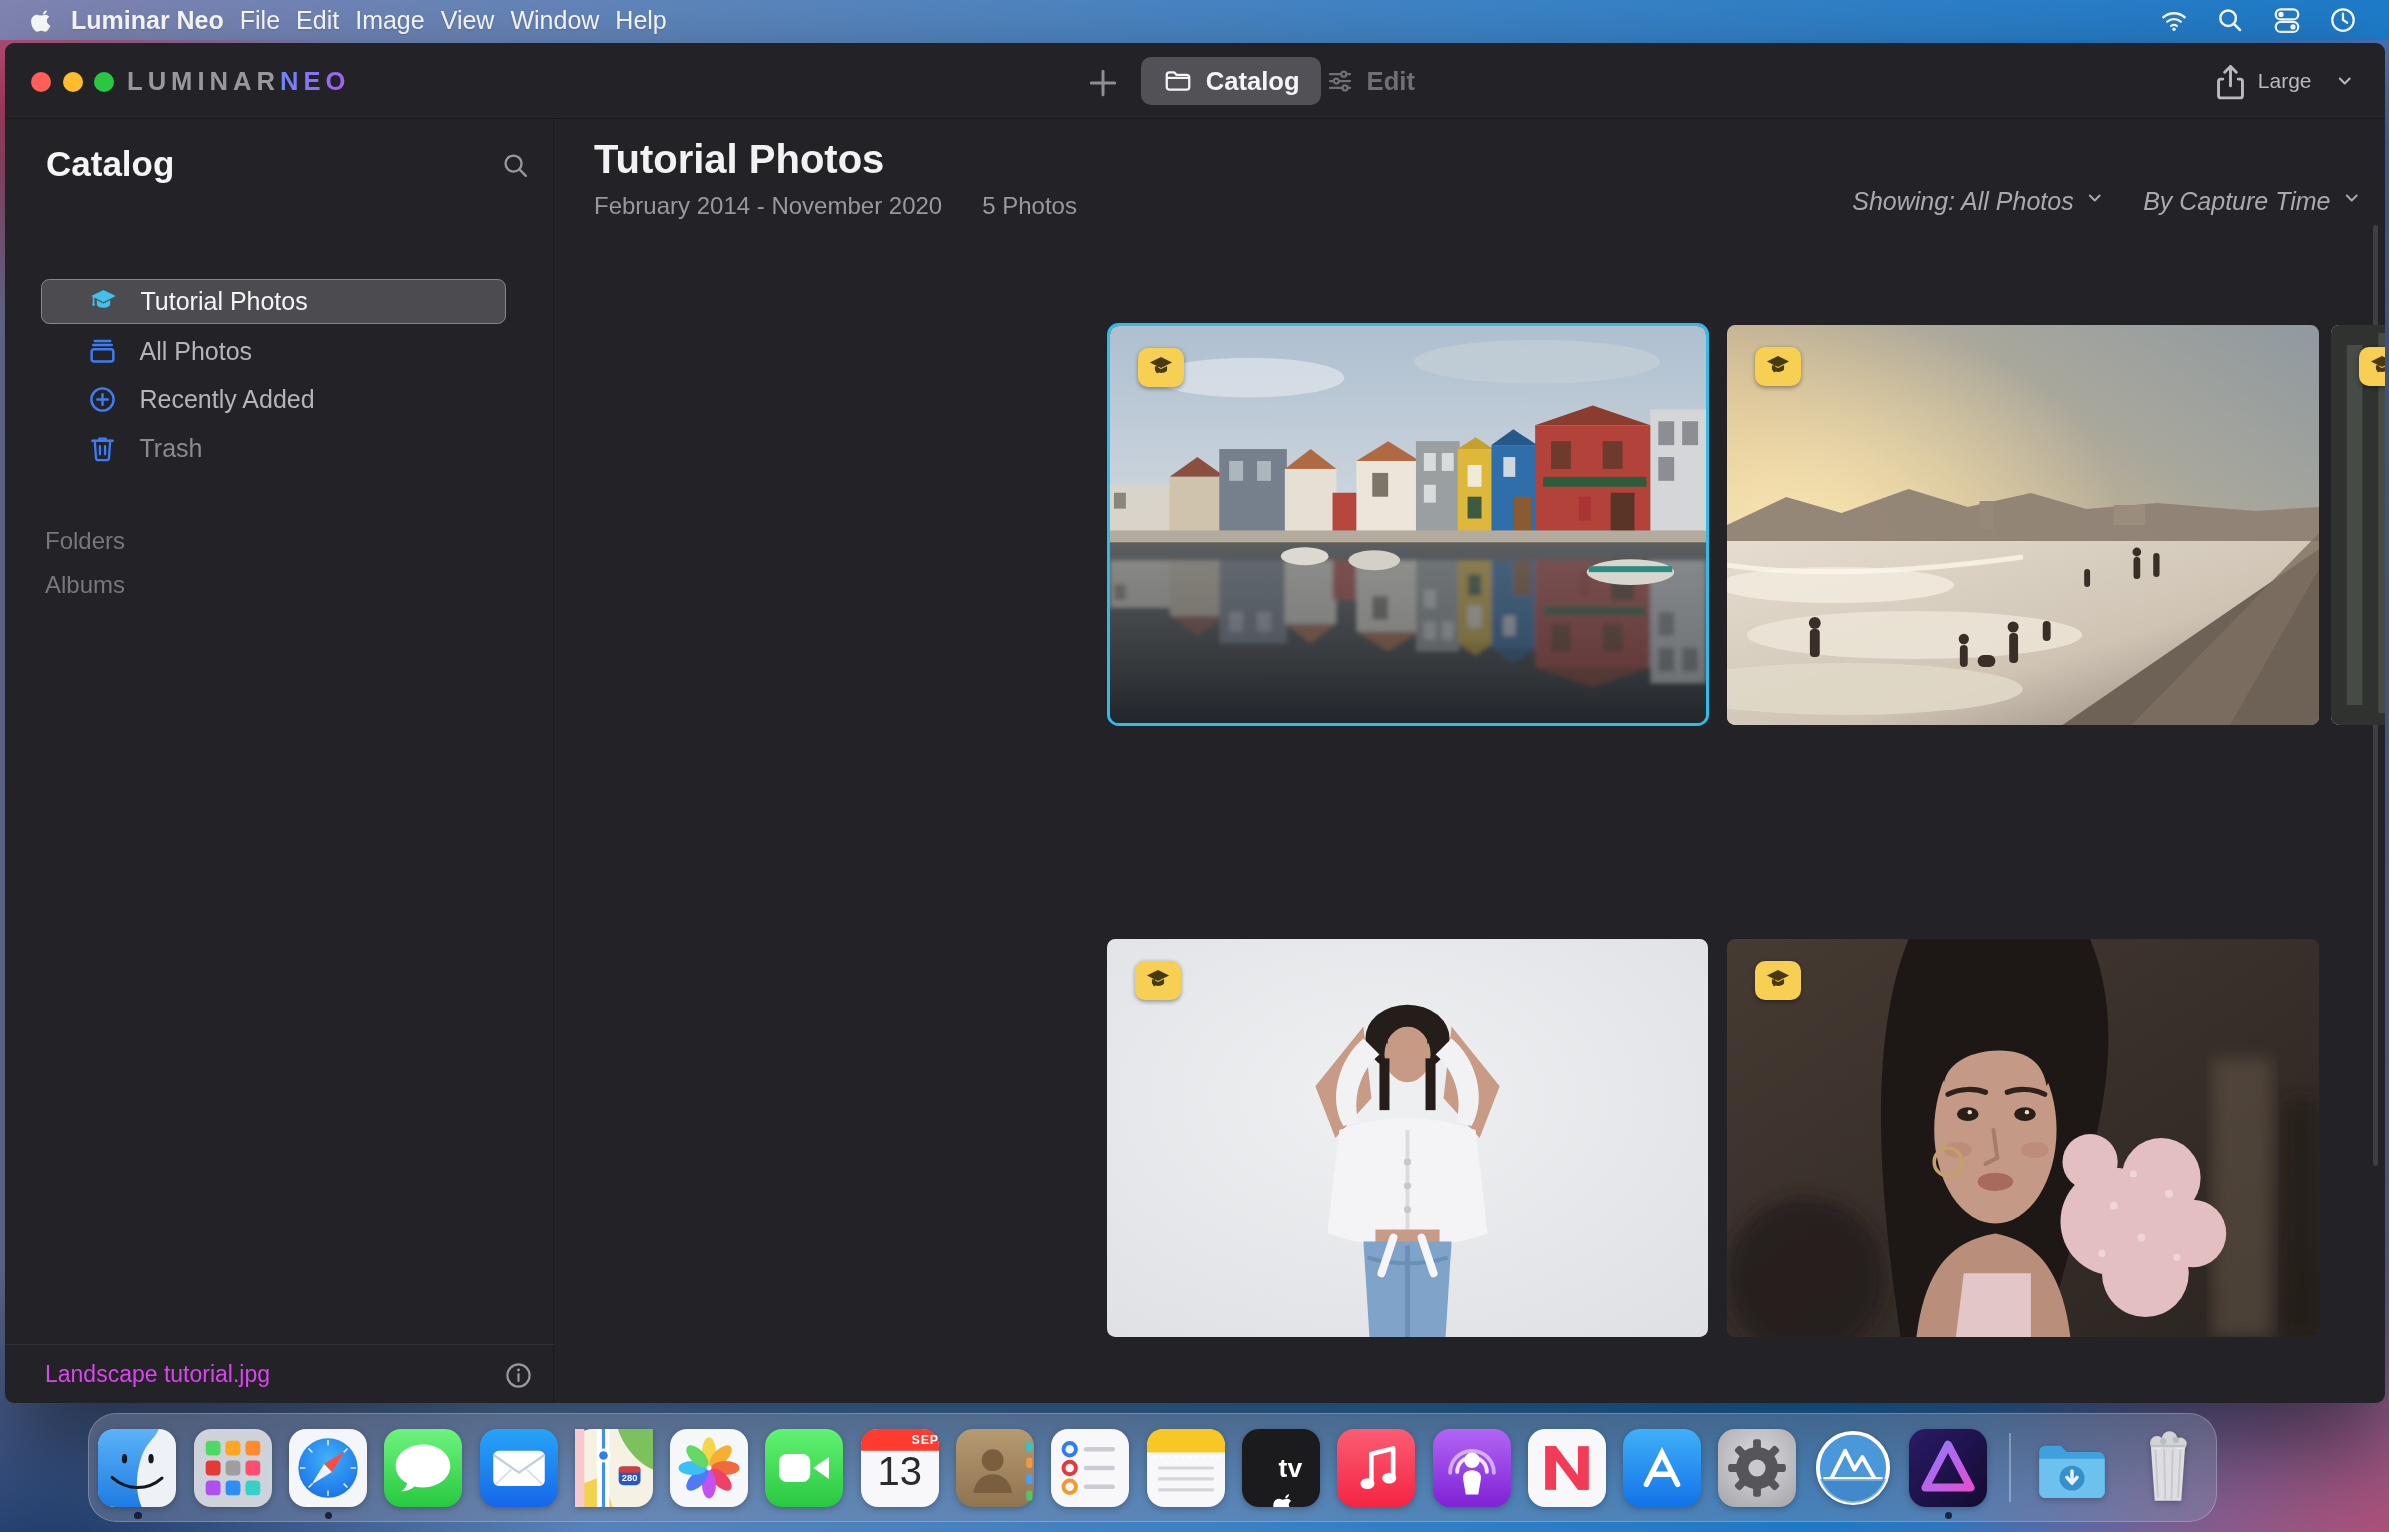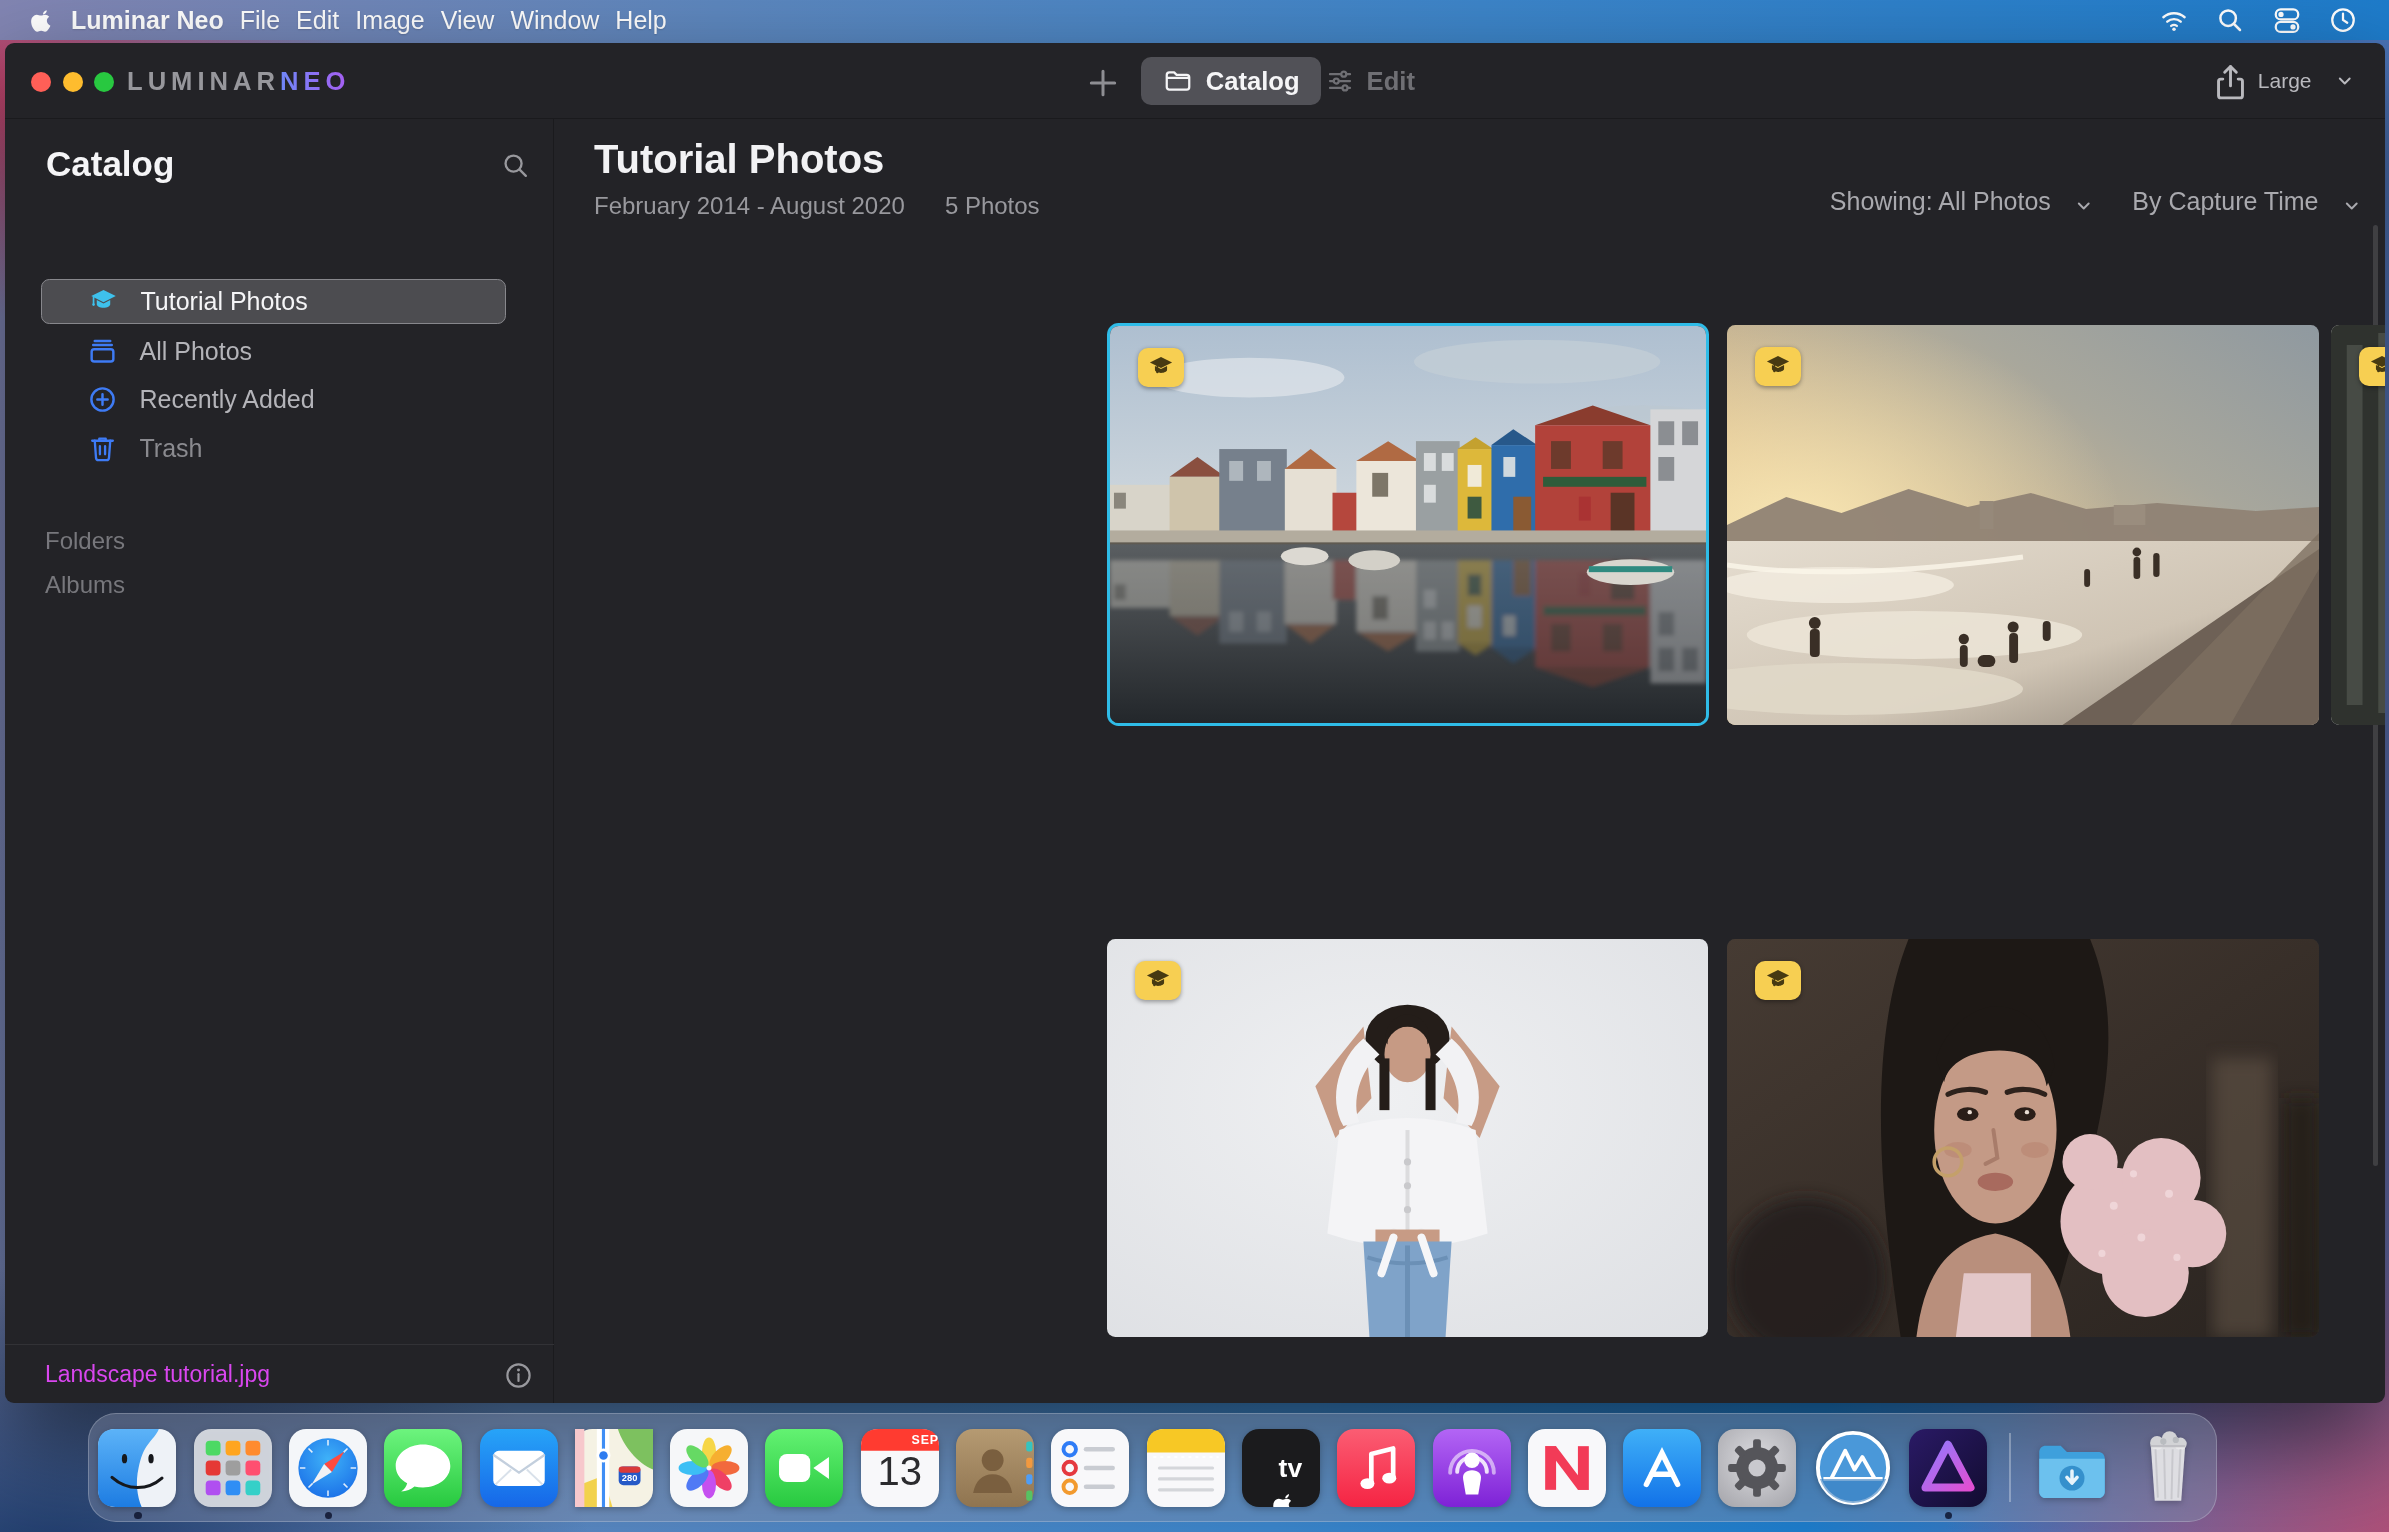--- a/index.html
+++ b/index.html
@@ -51,21 +51,21 @@
   .sb-section { position:absolute; left:40px; font-size:24px; color:#77777c; }
   #sidebar-footer-divider { position:absolute; left:0; bottom:58px; width:549px; height:0.8px; background:#323236; }
   #footer-filename { position:absolute; left:40px; bottom:15px; font-size:23px; color:#d946ef; }
   #footer-info { position:absolute; left:498px; bottom:11.6px; width:31px; height:31px; color:#98989d; }
   
   #main { position:absolute; left:550px; top:76px; right:0; bottom:0; }
   #page-title { position:absolute; left:39px; top:18px; font-size:40px; font-weight:bold; color:#f2f2f4; }
   #page-sub { position:absolute; left:39px; top:73px; display:flex; gap:40px; font-size:24px; color:#98989d; }
   #filters { position:absolute; right:23px; top:68px; display:flex; gap:38px; align-items:center;
     font-size:25px; color:#a9a9ae; }
-  .filter { display:flex; align-items:flex-end; gap:22px; }
+  .filter { display:flex; align-items:flex-start; gap:10px;font-style:italic; }
   .chev { width:21.5px; height:21.5px; }
   #scrollbar { position:absolute; right:6.6px; top:106px; width:5.8px; height:941px; background:rgba(255,255,255,.13); border-radius:3.3px; }
   
   .photo { position:absolute; border-radius:8.3px; overflow:hidden; background:#333; }
   .photo svg { display:block; width:100%; height:100%; }
   .photo.selected { border:3.3px solid #2fbce8; border-radius:11.6px; }
   .badge { position:absolute; left:28px; top:21.5px; width:46px; height:39px; border-radius:10px;
     background:#f7cf52; display:flex; align-items:center; justify-content:center; box-shadow:0 1.7px 4.1px rgba(0,0,0,.35); }
   .badge svg { width:28px; height:28px; }
   #photo-1 { left:552px; top:204px; width:602px; height:403px; }
@@ -248,21 +248,21 @@
             <circle cx="12" cy="12" r="8.6"></circle>
             <path d="M12 11v5.2"></path>
             <circle cx="12" cy="7.7" r="1.15" fill="#98989d" stroke="none"></circle>
           </svg>
       </div>
     </div>
 
     <div id="main">
       <div id="page-title">Tutorial Photos</div>
       <div id="page-sub">
-        <span>February 2014 - August 2020</span>
+        <span>February 2014 - November 2020</span>
         <span>5 Photos</span>
       </div>
       <div id="filters">
         <span class="filter">
           <span>Showing: All Photos</span>
           <svg class="chev" viewBox="0 0 24 24" fill="none" stroke="#a9a9ae" stroke-width="2.2" stroke-linecap="round" stroke-linejoin="round">
               <path d="M6.5 9.5 12 15l5.5-5.5"></path>
             </svg>
         </span>
         <span class="filter">

